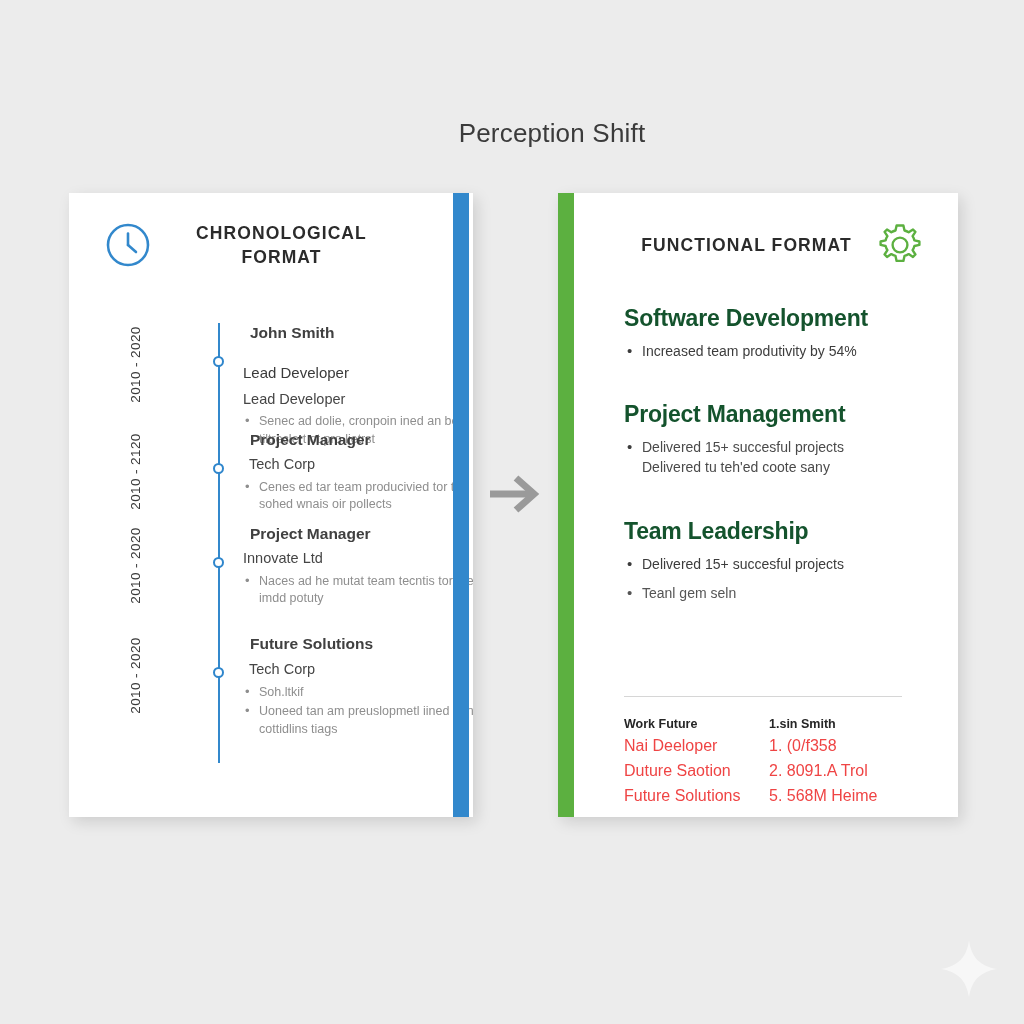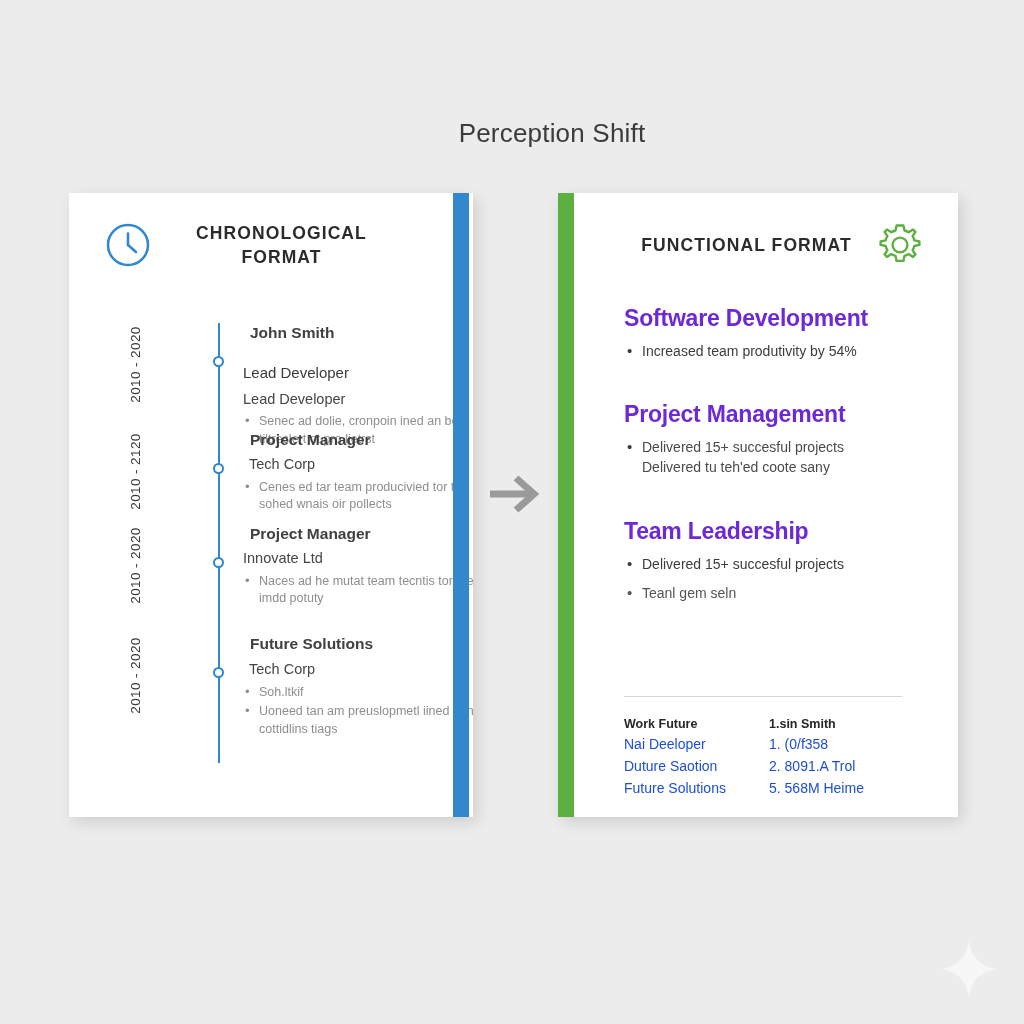--- a/index.html
+++ b/index.html
@@ -141,21 +141,21 @@
     left: 2px;
     top: -1px;
     font-size: 13px;
   }
 
   
   .fn-section { position: absolute; left: 66px; width: 300px; }
   .fn-title {
     font-size: 23px;
     font-weight: bold;
-    color: #6d28d9;
+    color: #14532d;
     line-height: 1.18;
     letter-spacing: -0.2px;
   }
   .fn-bullet {
     font-size: 14px;
     color: #3c3c3c;
     line-height: 1.45;
     padding-left: 18px;
     position: relative;
     margin-top: 9px;
@@ -187,22 +187,22 @@
     display: flex;
   }
   .fn-foot-col { width: 145px; }
   .fn-foot-head {
     font-size: 12.5px;
     font-weight: bold;
     color: #262626;
     line-height: 1.55;
   }
   .fn-foot-line {
-    font-size: 14px;
-    color: #1d4ed8;
+    font-size: 16px;
+    color: #ef4444;
     line-height: 1.55;
   }
   .fn-foot-col.right .fn-foot-head,
   .fn-foot-col.right .fn-foot-line { filter: blur(0.45px); }
 
   
   .arrow {
     position: absolute;
     left: 486px;
     top: 470px;

